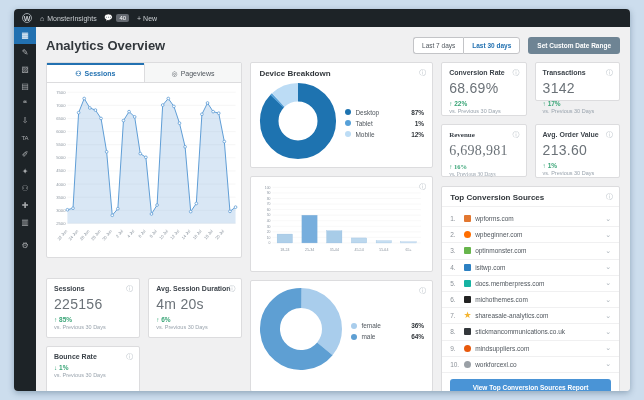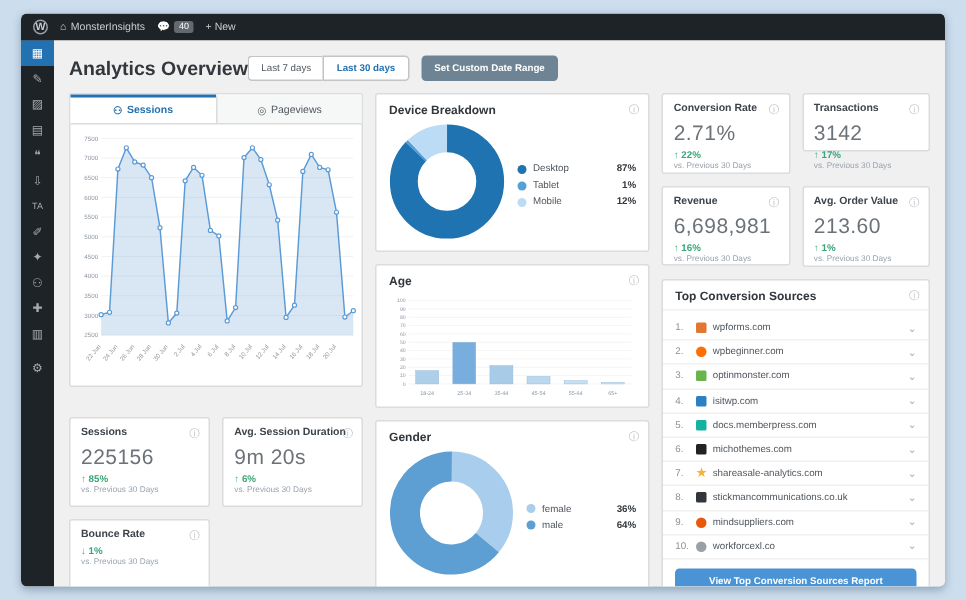--- a/index.html
+++ b/index.html
@@ -14,21 +14,21 @@
              font-size:7px; display:flex; align-items:center; justify-content:center; font-weight:bold; }
   .bubble { background:#646970; color:#fff; border-radius:2px; padding:0 3px; font-size:6px; line-height:8px; }
   
   .sidebar { position:absolute; left:0; top:18px; bottom:0; width:22px; background:#1d2327; }
   .side-icon { width:22px; height:17px; display:flex; align-items:center; justify-content:center;
                color:#a7aaad; font-size:8px; cursor:pointer; }
   .side-icon.active { background:#2271b1; color:#fff; }
   .side-icon.gap { margin-top:6px; }
   
   .content { position:absolute; left:22px; top:18px; right:0; bottom:0; background:#f0f0f1; padding:8px 10px; overflow:hidden; }
-  .header { display:flex; align-items:center; margin:2px 0 8px; }
+  .header { display:flex; justify-content:space-between; align-items:center; margin:2px 0 8px; }
   .page-title { font-size:13px; font-weight:bold; color:#32373c; }
   .ranges { display:flex; align-items:center; gap:8px; }
   .btn-group { display:flex; }
   .range-btn { background:#fff; border:1px solid #c3c4c7; font-size:6.5px; padding:4px 8px; color:#50575e; cursor:pointer; }
   .range-btn:first-child { border-radius:3px 0 0 3px; border-right:none; }
   .range-btn:last-child { border-radius:0 3px 3px 0; }
   .range-btn.active { color:#2271b1; font-weight:bold; }
   .custom-btn { background:#6e8494; color:#fff; font-size:6.5px; font-weight:bold; border:none;
                 border-radius:3px; padding:5px 9px; cursor:pointer; }
   .main { display:flex; gap:8px; }
@@ -212,21 +212,21 @@
           <div class="stat-card">
             <div class="stat-label">Sessions</div>
             <span class="info">ⓘ</span>
             <div class="stat-value">225156</div>
             <div class="stat-change"><span>↑</span> <span>85%</span></div>
             <div class="stat-sub">vs. Previous 30 Days</div>
           </div>
           <div class="stat-card">
             <div class="stat-label">Avg. Session Duration</div>
             <span class="info">ⓘ</span>
-            <div class="stat-value">9m 20s</div>
+            <div class="stat-value">4m 20s</div>
             <div class="stat-change"><span>↑</span> <span>6%</span></div>
             <div class="stat-sub">vs. Previous 30 Days</div>
           </div>
           <div class="stat-card">
             <div class="stat-label">Bounce Rate</div>
             <span class="info">ⓘ</span>
             <div class="stat-change"><span>↓</span> <span>1%</span></div>
             <div class="stat-sub">vs. Previous 30 Days</div>
           </div>
         </div>
@@ -256,21 +256,20 @@
                 <div class="legend-row">
                   <span class="legend-dot" style="background:#bcdcf5"></span>
       <span>Mobile</span>
       <span class="legend-val">12%</span>
                 </div>
               </div>
           </div>
         </div>
 
         <div class="card panel" style="height:96px;">
-          <div class="panel-title">Age</div>
           <span class="info">ⓘ</span>
           <div id="age-chart"><svg viewBox="0 0 172 72" width="100%" height="72">
                 <line x1="14" x2="169" y1="61" y2="61" stroke="#ececec" stroke-width="0.4"></line>
                 <text x="12" y="62.3" text-anchor="end" font-size="3.6" fill="#8d96a0">0</text>
                 <line x1="14" x2="169" y1="55.2" y2="55.2" stroke="#ececec" stroke-width="0.4"></line>
                 <text x="12" y="56.5" text-anchor="end" font-size="3.6" fill="#8d96a0">10</text>
                 <line x1="14" x2="169" y1="49.400000000000006" y2="49.400000000000006" stroke="#ececec" stroke-width="0.4"></line>
                 <text x="12" y="50.7" text-anchor="end" font-size="3.6" fill="#8d96a0">20</text>
                 <line x1="14" x2="169" y1="43.599999999999994" y2="43.599999999999994" stroke="#ececec" stroke-width="0.4"></line>
                 <text x="12" y="44.89999999999999" text-anchor="end" font-size="3.6" fill="#8d96a0">30</text>
@@ -297,21 +296,20 @@
                 <rect x="96.40833333333333" y="55.78" width="16.016666666666666" height="5.22" fill="#bcd8ee" stroke="#8fb8dd" stroke-width="0.3"></rect>
                 <text x="104.41666666666667" y="69" text-anchor="middle" font-size="3.8" fill="#8d96a0">45-54</text>
                 <rect x="122.24166666666666" y="58.68" width="16.016666666666666" height="2.32" fill="#c7dff2" stroke="#8fb8dd" stroke-width="0.3"></rect>
                 <text x="130.25" y="69" text-anchor="middle" font-size="3.8" fill="#8d96a0">55-64</text>
                 <rect x="148.075" y="59.84" width="16.016666666666666" height="1.16" fill="#d3e6f5" stroke="#8fb8dd" stroke-width="0.3"></rect>
                 <text x="156.08333333333331" y="69" text-anchor="middle" font-size="3.8" fill="#8d96a0">65+</text>
               </svg></div>
         </div>
 
         <div class="card panel" style="height:112px;">
-          <div class="panel-title">Gender</div>
           <span class="info">ⓘ</span>
           <div class="donut-row">
             <div id="gender-donut"><svg viewBox="0 0 42 42" width="84" height="84">
                   <circle cx="21" cy="21" r="15.5" fill="none" stroke="#a9cdec" stroke-width="10" stroke-dasharray="35.06017401406209 62.32919824722149" transform="rotate(-90 21 21)"></circle>
                   <circle cx="21" cy="21" r="15.5" fill="none" stroke="#5e9fd3" stroke-width="10" stroke-dasharray="62.32919824722149 35.06017401406209" transform="rotate(39.599999999999994 21 21)"></circle>
                 </svg></div>
             <div class="legend" id="gender-legend">
                 <div class="legend-row">
                   <span class="legend-dot" style="background:#a9cdec"></span>
       <span>female</span>
@@ -325,32 +323,32 @@
               </div>
           </div>
         </div>
       </div>
 
       <div class="col-right">
         <div class="stats-grid" style="margin-top:0;">
           <div class="stat-card" style="height:54px;">
             <div class="stat-label">Conversion Rate</div>
             <span class="info">ⓘ</span>
-            <div class="stat-value">2.71%</div>
+            <div class="stat-value">68.69%</div>
             <div class="stat-change"><span>↑</span> <span>22%</span></div>
             <div class="stat-sub">vs. Previous 30 Days</div>
           </div>
           <div class="stat-card" style="height:39px;">
             <div class="stat-label">Transactions</div>
             <span class="info">ⓘ</span>
             <div class="stat-value">3142</div>
             <div class="stat-change"><span>↑</span> <span>17%</span></div>
             <div class="stat-sub">vs. Previous 30 Days</div>
           </div>
-          <div class="stat-card" style="height:53px;">
+          <div class="stat-card" style="height:53px;font-family:Liberation Serif, serif;">
             <div class="stat-label">Revenue</div>
             <span class="info">ⓘ</span>
             <div class="stat-value">6,698,981</div>
             <div class="stat-change"><span>↑</span> <span>16%</span></div>
             <div class="stat-sub">vs. Previous 30 Days</div>
           </div>
           <div class="stat-card" style="height:54px;">
             <div class="stat-label">Avg. Order Value</div>
             <span class="info">ⓘ</span>
             <div class="stat-value">213.60</div>

